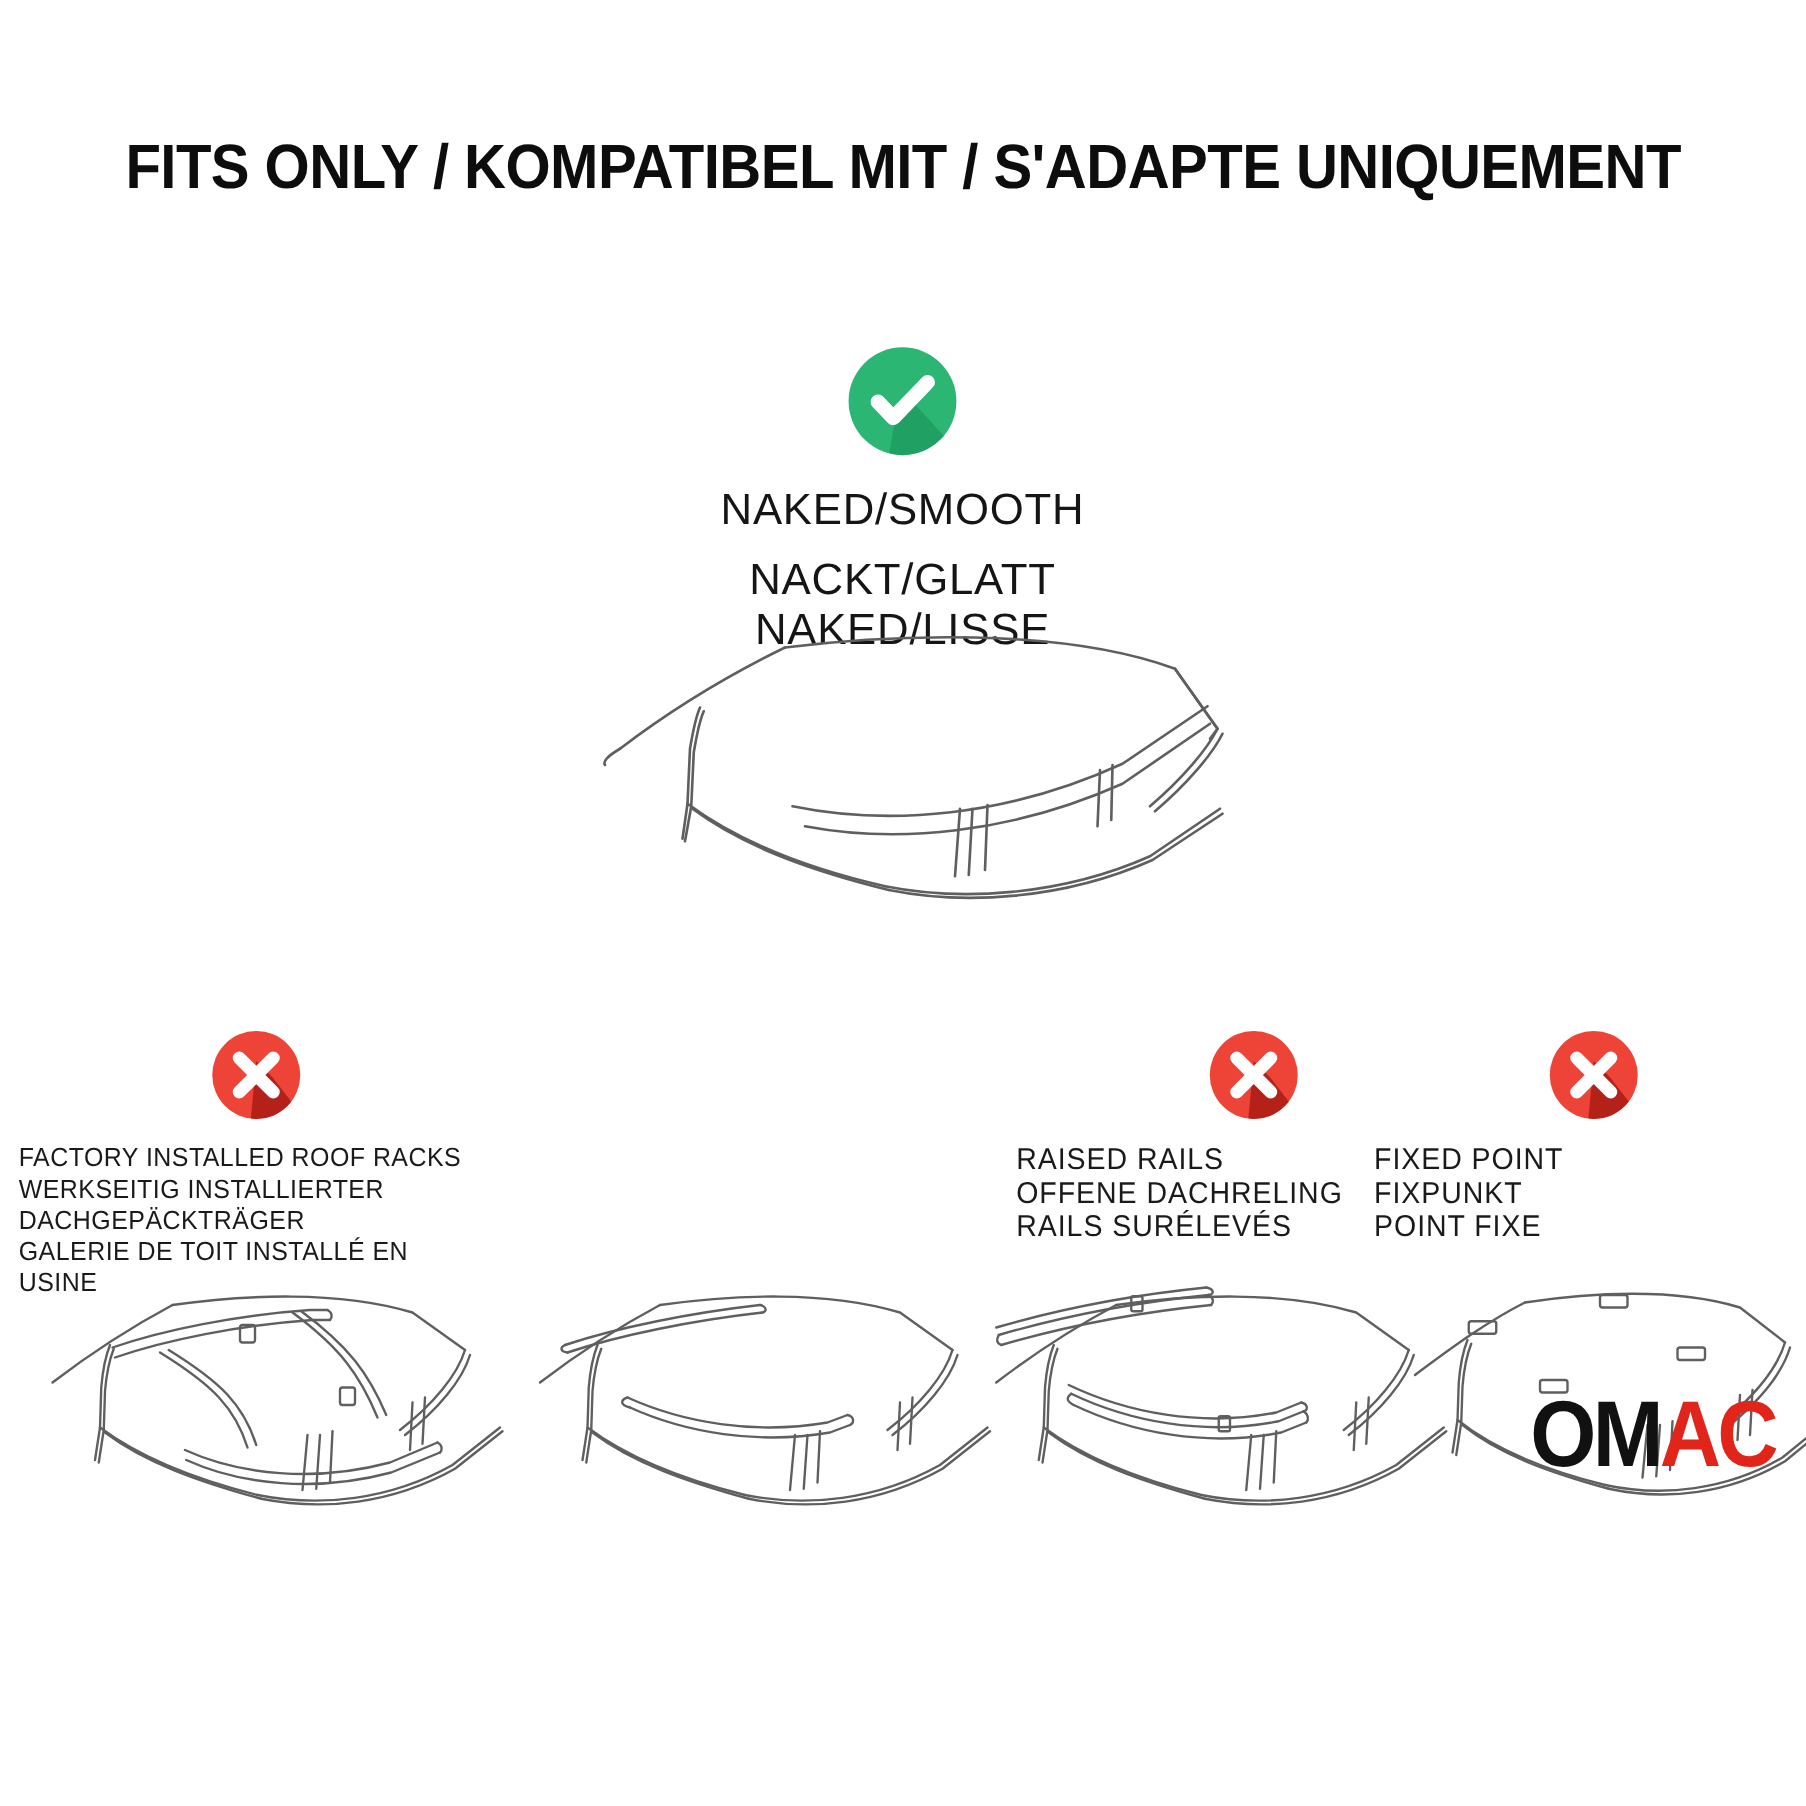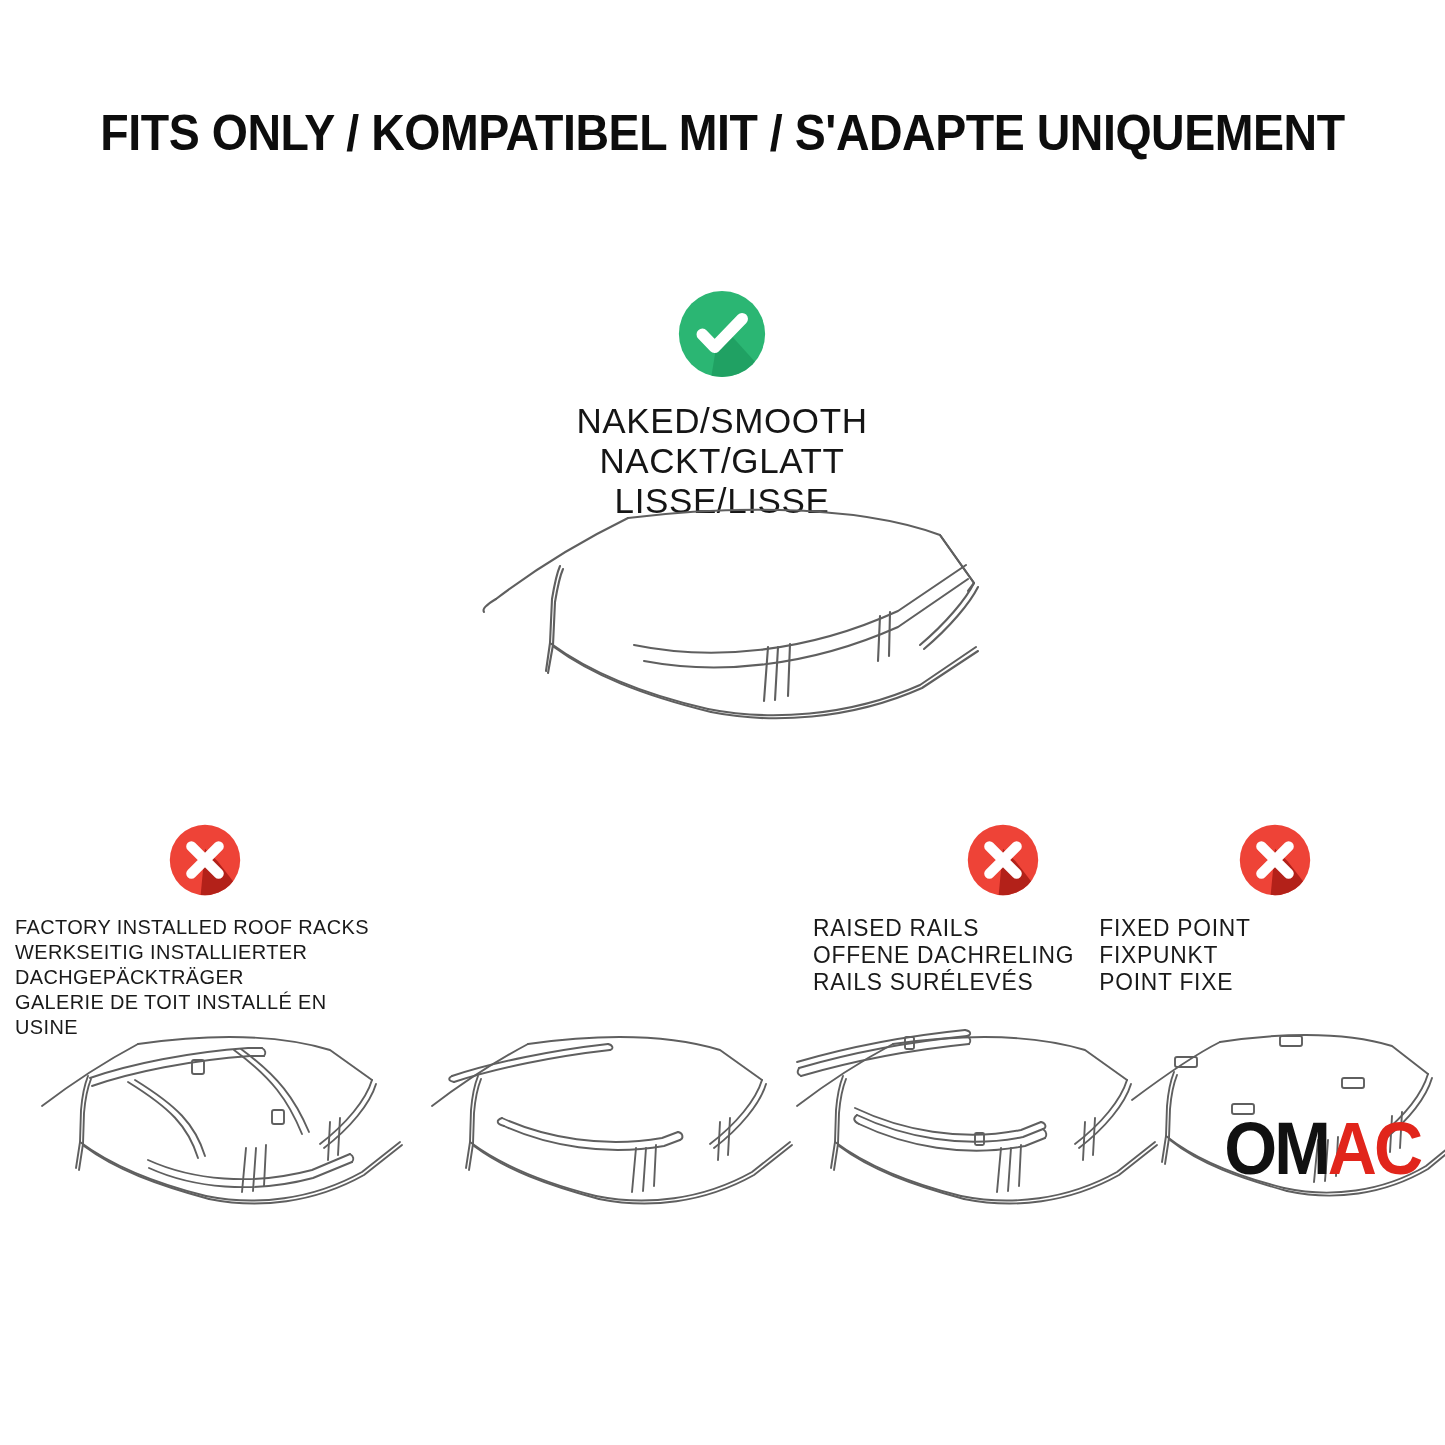--- a/index.html
+++ b/index.html
@@ -31,21 +31,21 @@
     color: #0d0d0d;
     transform: scaleX(0.93);
     transform-origin: 50% 50%;
     white-space: nowrap;
   }
 
   
   .ok-block {
     position: absolute;
     left: 472px;
-    top: 285px;
+    top: 272px;
     width: 500px;
     text-align: center;
   }
   .badge {
     position: relative;
     width: 98px;
     height: 98px;
     margin: 0 auto;
   }
   .badge svg { display: block; width: 98px; height: 98px; }
@@ -142,22 +142,22 @@
         </defs>
         <circle cx="50" cy="50" r="44" fill="#2bb673"></circle>
         <g clip-path="url(#okclip)">
           <polygon points="44,64 58,50 96,92 96,100 38,100" fill="#1d9a5e" opacity="0.75"></polygon>
         </g>
         <path d="M30 50.5 L42.5 63.5 L70.5 34.5" fill="none" stroke="#ffffff" stroke-width="12" stroke-linecap="round" stroke-linejoin="round"></path>
       </svg>
     </div>
 
     <div class="ok-label">NAKED/SMOOTH</div>
-    <div class="ok-label" style="margin-top:0">NACKT/GLATT</div>
-    <div class="ok-label" style="margin-top:0">LISSE/LISSE</div>
+    <div class="ok-label" style="margin-top:16px">NACKT/GLATT</div>
+    <div class="ok-label" style="margin-top:0">NAKED/LISSE</div>
   </div>
 
   <div class="roof-main">
     <svg viewBox="0 0 520 250" xmlns="http://www.w3.org/2000/svg">
       <g fill="none" stroke="#5f5f5f" stroke-width="2.1" stroke-linecap="round" stroke-linejoin="round">
 
         <path d="M160 23 C240 13 380 6 472 40 L506 88"></path>
         <path d="M160 23 C115 45 70 72 28 104"></path>
         <path d="M28 104 C18 110 14 114 16 117"></path>
 

